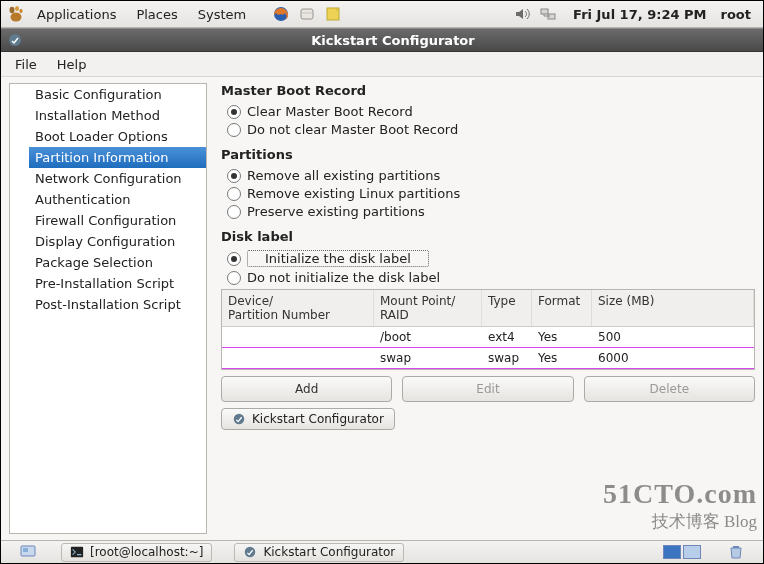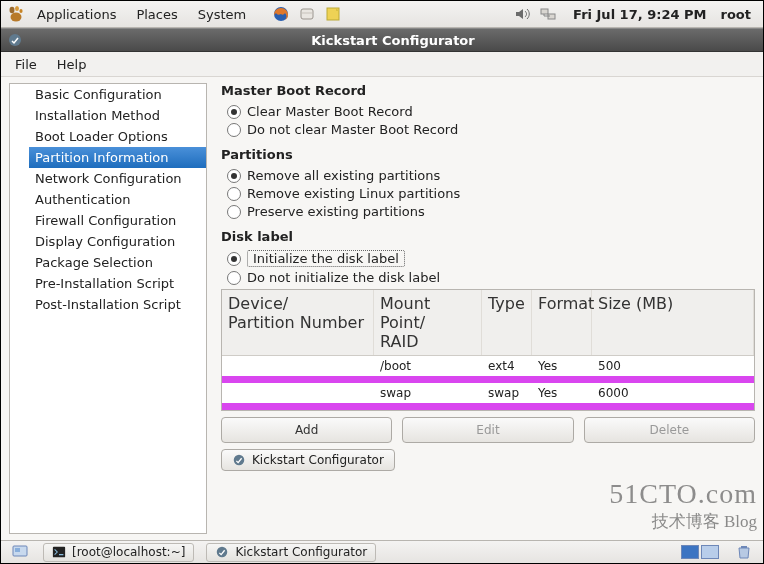--- a/index.html
+++ b/index.html
@@ -25,44 +25,44 @@
   
   .win-body { display:flex; height: calc(100% - 27px - 24px - 25px - 23px); background:#f7f6f4; }
   .sidebar { width:198px; margin:6px 0 6px 8px; background:#fff; border:1px solid #b8b5b0; overflow:auto; }
   .sidebar .sitem { padding:3px 6px; cursor:default; color:#222;margin-left:19px; }
   .sidebar .sitem.selected { background: linear-gradient(#4a90d9,#1e6dbd); color:#fff; }
   .main { flex:1; padding:4px 8px 6px 14px; overflow:hidden; position:relative; }
   .section-title { font-weight:bold; margin:2px 0 6px 0; }
   .radio-row { display:flex; align-items:center; gap:6px; margin:3px 0 3px 6px; }
   .radio { width:14px; height:14px; border:1px solid #777; border-radius:50%; display:inline-flex; align-items:center; justify-content:center; background:#fff; }
   .radio.selected::after { content:""; width:6px; height:6px; background:#333; border-radius:50%; display:block; }
-  .focus-rect { border:1px dotted #666; padding:0 5px; border-radius:2px; }
+  .focus-rect { border:1px dotted #666; padding:0 17px; border-radius:2px; }
   .layout-table { border:1px solid #b8b5b0; background:#fff; width: 100%; margin-top:4px;}
   .layout-header { display:flex; background:#f0efed; border-bottom:1px solid #cfccc7; }
-  .layout-header .hcell { padding:4px 6px; border-right:1px solid #e0ddd8; font-size:16px; color:#333; }
-  .layout-rows .lrow { display:flex; border-bottom:7px solid #d946ef; }
+  .layout-header .hcell { padding:4px 6px; border-right:1px solid #e0ddd8; font-size:12px; color:#333; }
+  .layout-rows .lrow { display:flex; border-bottom:1px solid #d946ef; }
   .layout-rows .lcell { padding:3px 6px; font-size:12px; }
   .col-dev { width:152px; }
   .col-mount { width:108px; }
   .col-type { width:50px; }
   .col-format { width:60px; }
   .col-size { flex:1; }
   .btnrow { display:flex; gap:10px; margin-top:6px; }
   .btn { flex:1; height:26px; background:linear-gradient(#fafafa,#e6e4e0); border:1px solid #adaaa5; border-radius:4px; display:flex; align-items:center; justify-content:center; font-size:12px; color:#333; }
   .btn.disabled { color:#999; }
   .status-pill { display:inline-flex; align-items:center; gap:6px; height:22px; padding:0 10px; margin-top:6px; background:linear-gradient(#fafafa,#e6e4e0); border:1px solid #adaaa5; border-radius:4px; font-size:12px;}
   
-  .bottom-panel { position:absolute; left:0; right:0; bottom:0; height:23px; background:linear-gradient(#f4f3f2,#e6e4e1); border-top:1px solid #b8b5b0; display:flex; align-items:center; padding:0 8px; gap:12px;}
+  .bottom-panel { position:absolute; left:0; right:0; bottom:0; height:23px; background:linear-gradient(#f4f3f2,#e6e4e1); border-top:1px solid #b8b5b0; display:flex; align-items:center; padding:0 16px; gap:22px;}
   .task-btn { height:19px; padding:0 8px; display:inline-flex; align-items:center; gap:6px; background:linear-gradient(#f6f6f5,#e4e2de); border:1px solid #bdbab5; border-radius:3px; font-size:12px;}
   .ws-switcher { margin-left:auto; display:flex; gap:2px; }
   .ws { width:18px; height:14px; border:1px solid #6d87b8; background:#b8cdea;}
   .ws.active { background:#3c74c2; }
   
   .watermark { position:absolute; right:6px; bottom:30px; text-align:right; font-family: Georgia, serif; color:rgba(80,80,80,0.65); pointer-events:none;}
-  .watermark .big { font-size:28px; font-weight:normal; letter-spacing:1px; color:rgba(70,70,70,0.6);}
+  .watermark .big { font-size:28px; font-weight:bold; letter-spacing:1px; color:rgba(70,70,70,0.6);}
   .watermark .small { font-size:17px; }
 </style>
 </head>
 <body>
 
 <div class="screen">
 
   <div class="top-panel">
     <span class="foot-icon">
       <svg viewBox="0 0 18 18">

